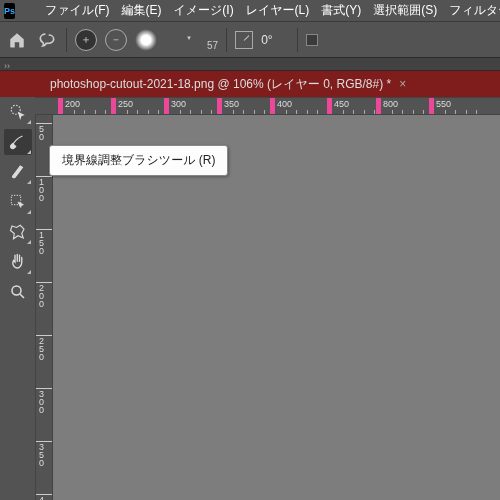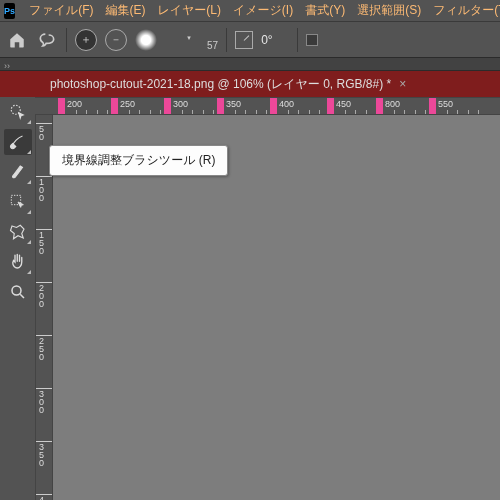--- a/index.html
+++ b/index.html
@@ -1,19 +1,19 @@
 <!DOCTYPE html>
 <html><head>
 <meta charset="utf-8">
 <style>
   * { margin: 0; padding: 0; box-sizing: border-box; font-family: -apple-system, "Hiragino Kaku Gothic ProN", Meiryo, sans-serif; }
   body { background: #535353; width: 500px; height: 500px; overflow: hidden; color: #e6e6e6; font-size: 12px; }
   .menubar { background: #535353; height: 22px; display: flex; align-items: center; padding: 0 4px; border-bottom: 1px solid #3a3a3a; }
-  .ps-logo { width: 16px; height: 16px; background: #000000; color: #31a8ff; font-size: 9px; font-weight: bold; display: flex; align-items: center; justify-content: center; border-radius: 2px; margin-right: 8px; }
-  .menu-item { padding: 0 6px; font-size: 12px; color: #fdba74; cursor: default; white-space: nowrap; }
+  .ps-logo { width: 16px; height: 16px; background: #000000; color: #31a8ff; font-size: 9px; font-weight: bold; display: flex; align-items: center; justify-content: center; border-radius: 2px; margin-right: 24px; }
+  .menu-item { padding: 0 6px; font-size: 12px; color: #ffffff; cursor: default; white-space: nowrap; }
   .optbar { background: #535353; height: 36px; display: flex; align-items: center; padding: 0 6px; border-bottom: 1px solid #2b2b2b; gap: 8px; }
   .home-ico, .brush-ico { width: 22px; height: 22px; display: flex; align-items: center; justify-content: center; color: #ccc; }
   .divider { width: 1px; height: 24px; background: #3a3a3a; }
   .circ-btn { width: 22px; height: 22px; border: 1px solid #aaa; border-radius: 50%; display: flex; align-items: center; justify-content: center; color: #ccc; font-size: 11px; }
   .soft-circ { width: 22px; height: 22px; border-radius: 50%; background: radial-gradient(circle, #fff 30%, rgba(255,255,255,0) 70%); }
   .size-group { display: flex; flex-direction: column; align-items: center; line-height: 1; }
   .size-num { font-size: 10px; color: #ccc; padding-left: 47px; }
   .down-caret { font-size: 7px; color: #ccc; }
   .angle-ico { width: 18px; height: 18px; border: 1px solid #aaa; position: relative; transform: rotate(0deg); }
   .angle-ico::after{ content:''; position:absolute; left:50%; top:50%; width:7px; height:1px; background:#ccc; transform-origin:left center; transform:rotate(-45deg);}
@@ -27,36 +27,36 @@
   .doc-tab { color: #ddd; font-size: 12px; padding: 0 10px; display: flex; align-items: center; gap: 8px; }
   .doc-close { color: #aaa; font-size: 12px; }
   .workspace { position: absolute; left: 0; top: 97px; right: 0; bottom: 0; display: flex; }
   .toolpanel { width: 35px; background: #535353; display: flex; flex-direction: column; align-items: center; padding-top: 2px; gap: 4px; }
   .tool { width: 28px; height: 26px; display: flex; align-items: center; justify-content: center; color: #ddd; border-radius: 2px; position: relative; }
   .tool.selected { background: #3a3a3a; }
   .tool .corner { position: absolute; right: 1px; bottom: 1px; width: 0; height: 0; border-left: 4px solid transparent; border-bottom: 4px solid #bbb; }
   .ruler-h { position: absolute; left: 35px; right: 0; top: 0; height: 18px; background: #535353; border-bottom: 1px solid #444; border-top: 1px solid #444; }
   .ruler-v { position: absolute; left: 35px; top: 18px; bottom: 0; width: 18px; background: #535353; border-right: 1px solid #444; border-left: 1px solid #444; }
   .canvas { position: absolute; left: 53px; top: 18px; right: 0; bottom: 0; background: #7d7d7d; }
-  .tick-h { position: absolute; top: 0; bottom: 0; border-left: 7px solid #ec4899; }
+  .tick-h { position: absolute; top: 0; bottom: 0; border-left: 5px solid #ec4899; }
   .tick-h span { position: absolute; top: 1px; left: 2px; font-size: 9px; color: #ddd; }
   .tick-h .sub { position: absolute; bottom:0; width:1px; height:4px; background:#aaa; }
   .tick-v { position: absolute; left: 0; right: 0; border-top: 1px solid #ccc; }
   .tick-v-num { position:absolute; left:1px; font-size:9px; color:#ddd; line-height:8px; width:9px; text-align:center;}
   .tooltip { position: absolute; background: #fdfdfd; color: #222; font-size: 12px; padding: 6px 12px; border: 1px solid #888; border-radius: 3px; box-shadow: 1px 1px 3px rgba(0,0,0,.3); white-space: nowrap; z-index: 50; }
 </style>
 </head>
 <body>
 
 <div class="menubar">
   <div class="ps-logo">Ps</div>
   <div class="menu-item">ファイル(F)</div>
   <div class="menu-item">編集(E)</div>
+  <div class="menu-item">イメージ(I)</div>
   <div class="menu-item">レイヤー(L)</div>
-  <div class="menu-item">イメージ(I)</div>
   <div class="menu-item">書式(Y)</div>
   <div class="menu-item">選択範囲(S)</div>
   <div class="menu-item">フィルター(T)</div>
 
 </div>
 
 <div class="optbar">
   <div class="home-ico">
     <svg width="18" height="18" viewBox="0 0 24 24" fill="#ccc">
         <path d="M3 11l9-8 9 8v10a1 1 0 0 1-1 1h-5v-7h-6v7H4a1 1 0 0 1-1-1z"></path>

